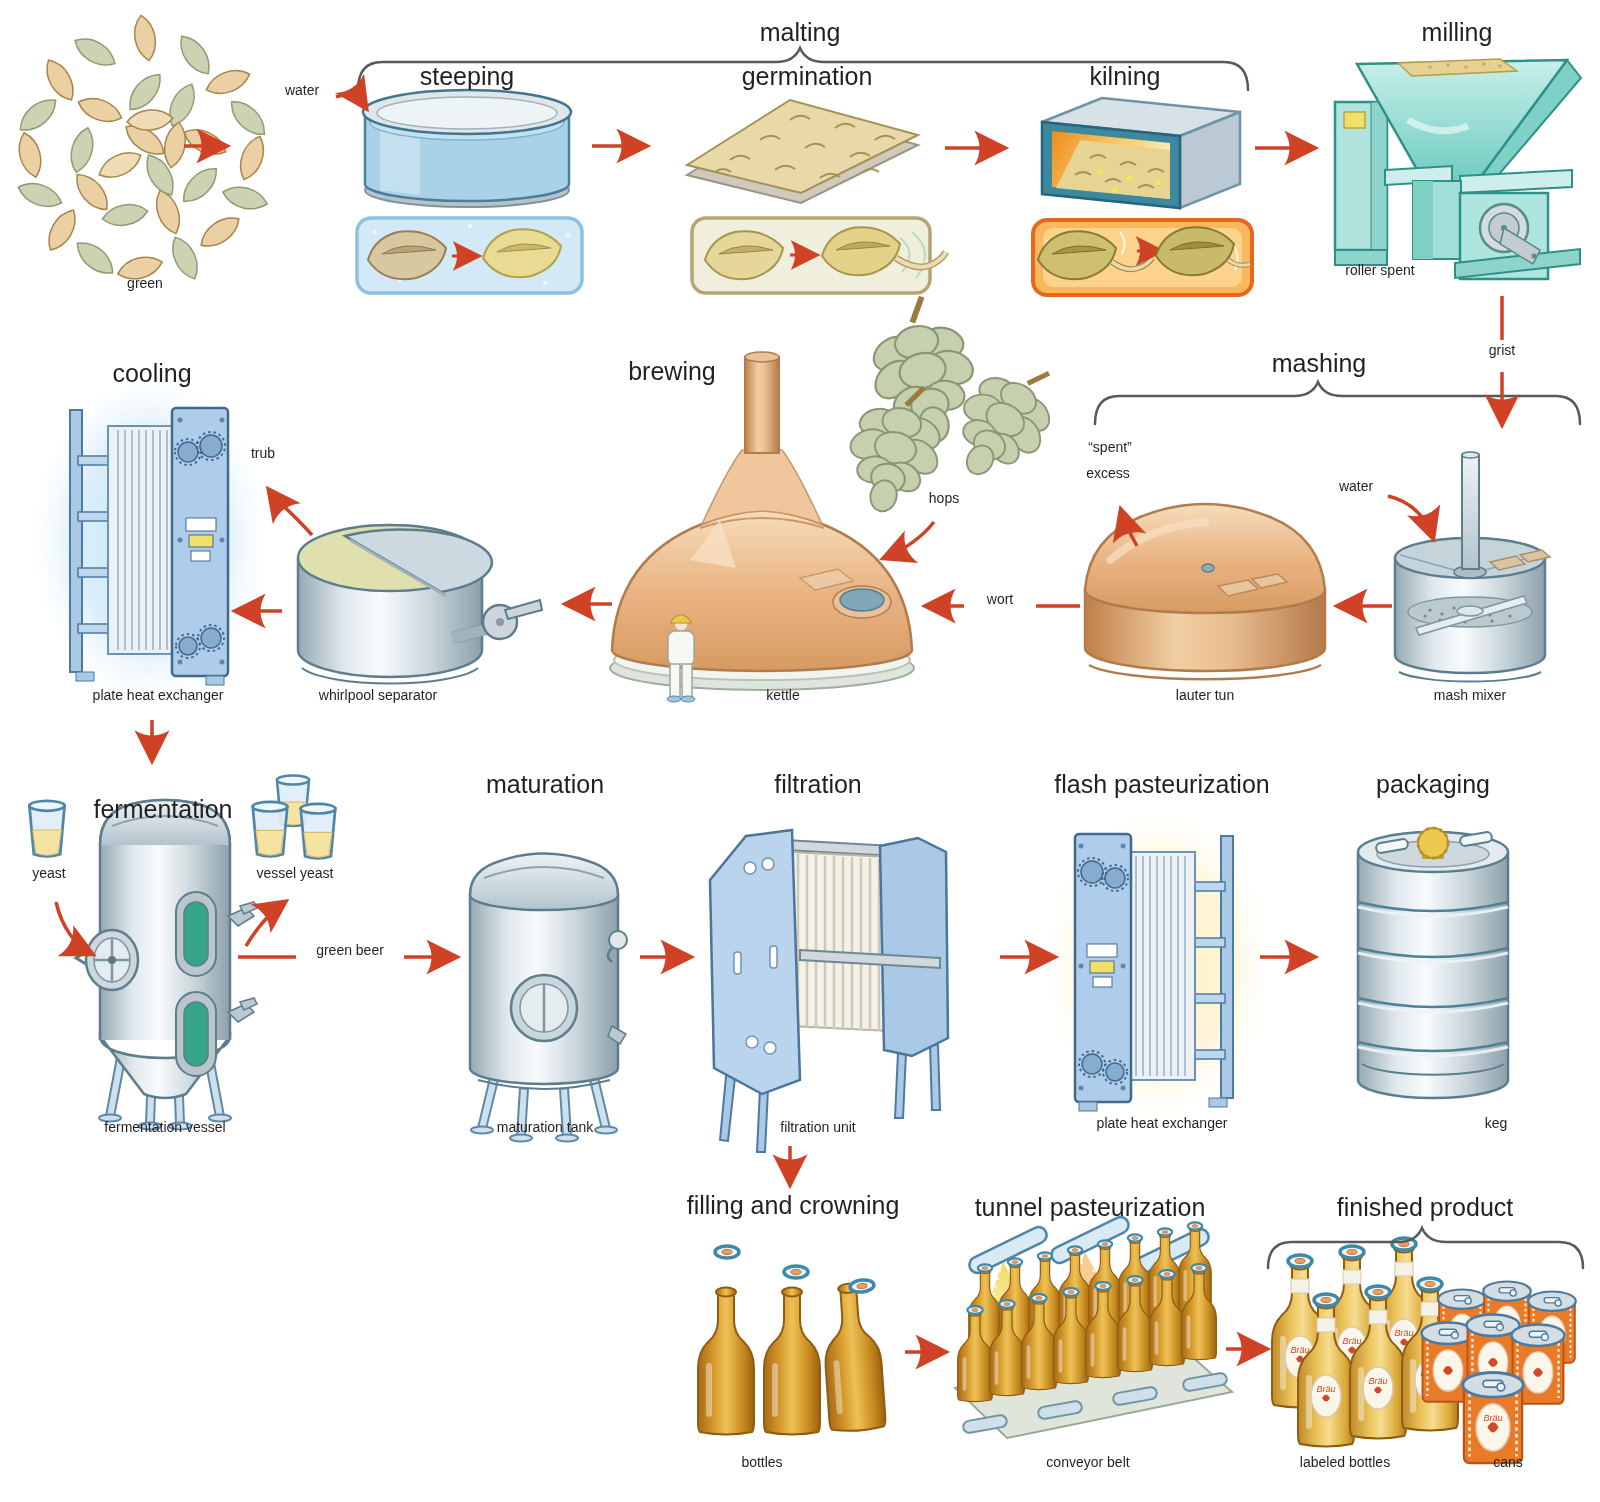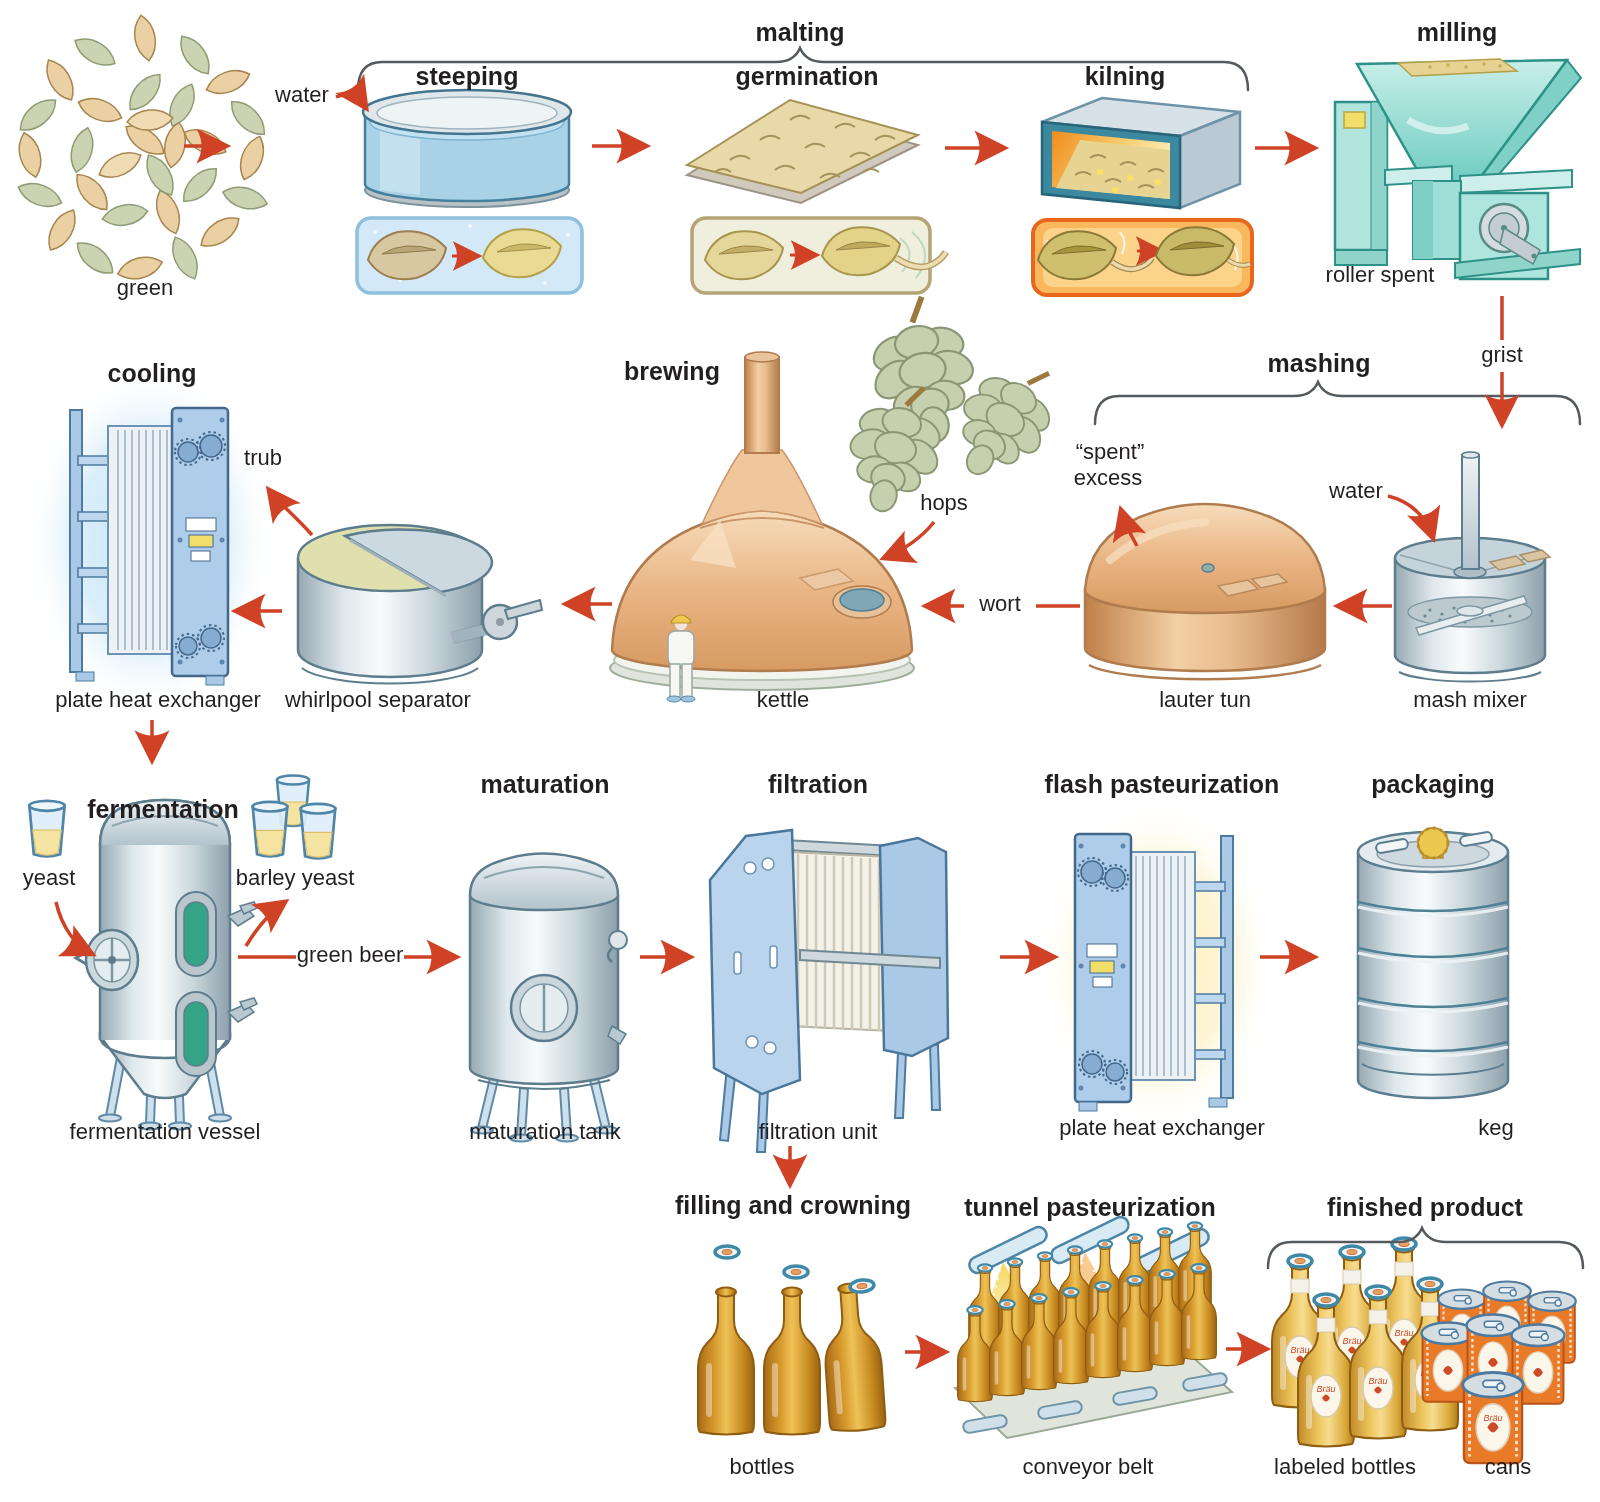--- a/index.html
+++ b/index.html
@@ -1,21 +1,21 @@
 <!DOCTYPE html>
 <html><head>
 <meta charset="utf-8">
 <style>
   html,body{margin:0;padding:0;background:#fff;}
   .stage{position:relative;width:1600px;height:1502px;background:#ffffff;overflow:hidden;
          font-family:"Liberation Sans","DejaVu Sans",sans-serif;color:#231f20;}
   .stage svg{position:absolute;left:0;top:0;}
-  .lbl{position:absolute;transform:translateX(-50%);white-space:nowrap;font-size:22px;line-height:1.1;
+  .lbl{position:absolute;transform:translateX(-50%);white-space:nowrap;font-size:14px;line-height:1.1;
        text-align:center;color:#231f20;}
-  .ttl{font-weight:bold;font-size:25px;}
+  .ttl{font-weight:normal;font-size:25px;}
 </style>
 </head>
 <body>
 
 <div class="stage">
 
 <svg width="1600" height="1502" viewBox="0 0 1600 1502">
 <defs>
   <marker id="ah" markerWidth="11" markerHeight="10" refX="8.5" refY="5" orient="auto">
     <path d="M0,0 L10,5 L0,10 Q3,5 0,0 Z" fill="#cf4226"></path>
@@ -722,21 +722,21 @@
 <div class="lbl" style="left:783px;top:688px">kettle</div>
 <div class="lbl" style="left:1205px;top:688px">lauter tun</div>
 <div class="lbl" style="left:1470px;top:688px">mash mixer</div>
 
 <div class="lbl ttl" style="left:163px;top:796px">fermentation</div>
 <div class="lbl ttl" style="left:545px;top:771px">maturation</div>
 <div class="lbl ttl" style="left:818px;top:771px">filtration</div>
 <div class="lbl ttl" style="left:1162px;top:771px">flash pasteurization</div>
 <div class="lbl ttl" style="left:1433px;top:771px">packaging</div>
 <div class="lbl" style="left:49px;top:866px">yeast</div>
-<div class="lbl" style="left:295px;top:866px">barley yeast</div>
+<div class="lbl" style="left:295px;top:866px">vessel yeast</div>
 <div class="lbl" style="left:350px;top:943px">green beer</div>
 <div class="lbl" style="left:165px;top:1120px">fermentation vessel</div>
 <div class="lbl" style="left:545px;top:1120px">maturation tank</div>
 <div class="lbl" style="left:818px;top:1120px">filtration unit</div>
 <div class="lbl" style="left:1162px;top:1116px">plate heat exchanger</div>
 <div class="lbl" style="left:1496px;top:1116px">keg</div>
 
 <div class="lbl ttl" style="left:793px;top:1192px">filling and crowning</div>
 <div class="lbl ttl" style="left:1090px;top:1194px">tunnel pasteurization</div>
 <div class="lbl ttl" style="left:1425px;top:1194px">finished product</div>

